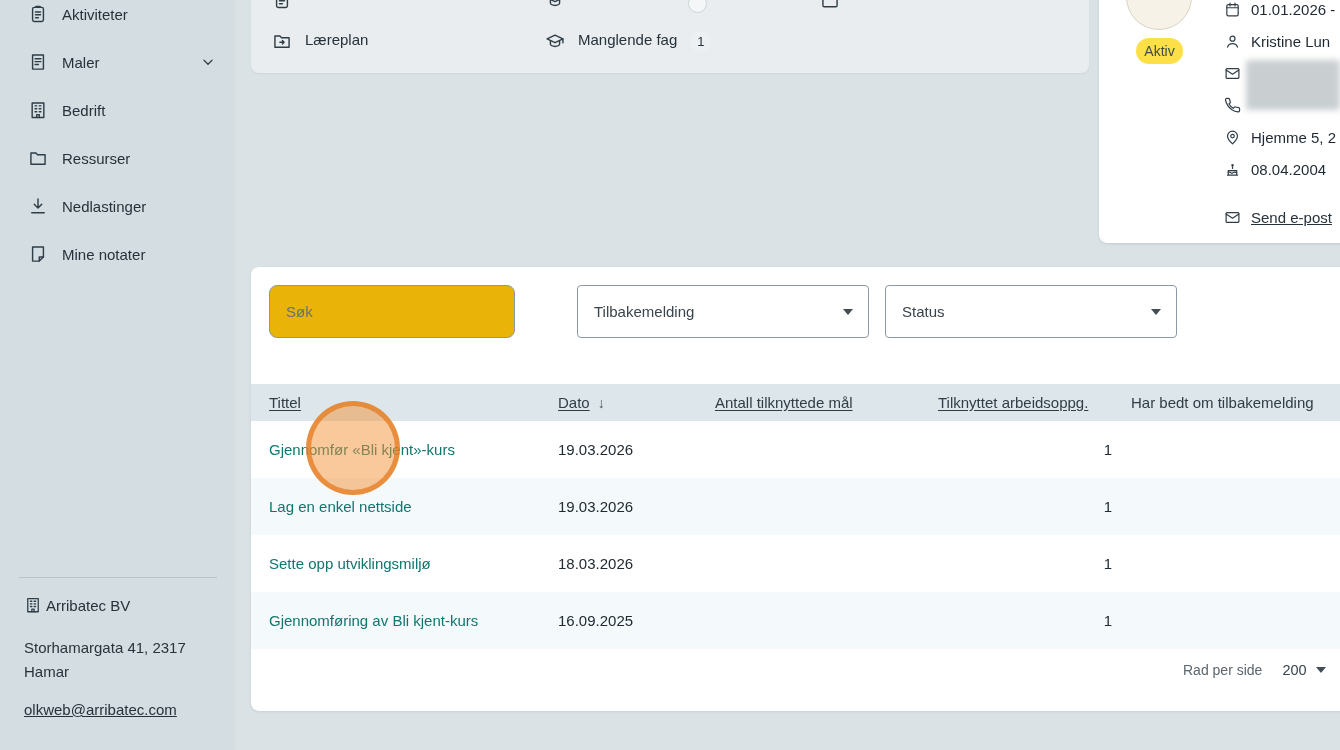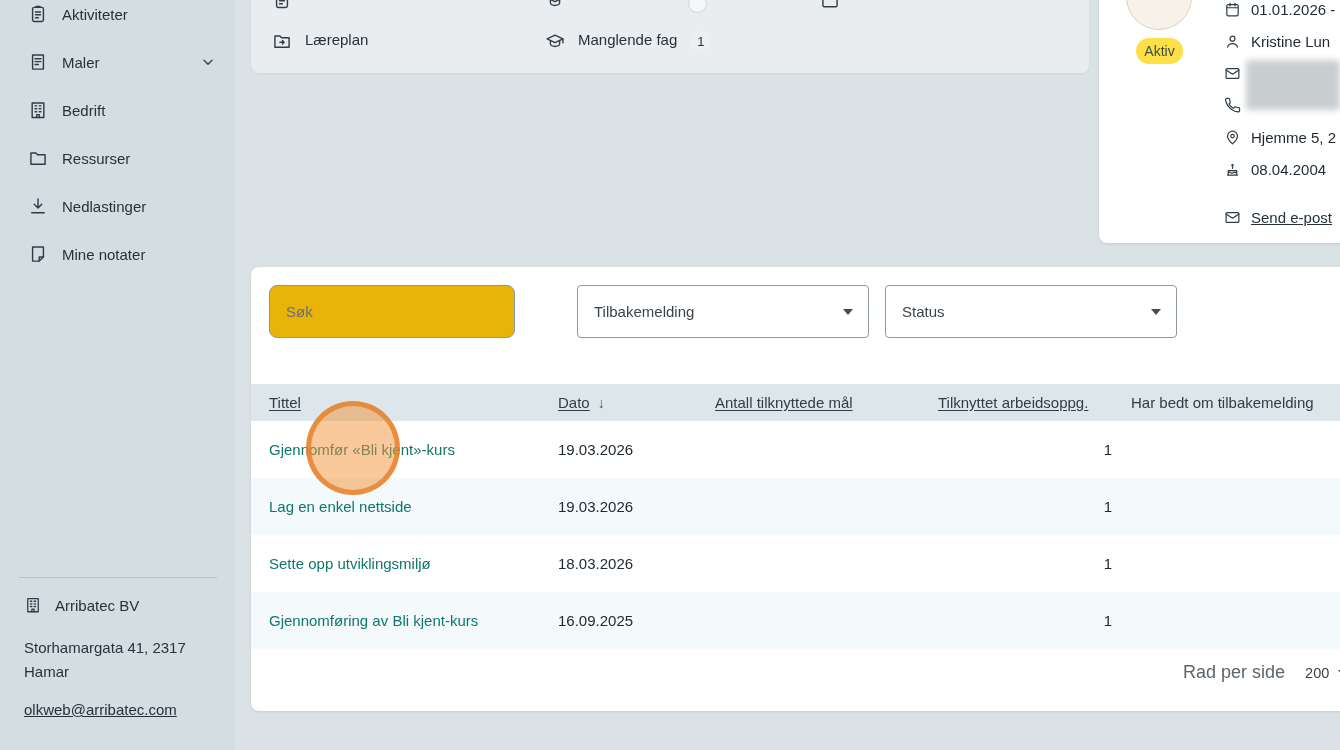--- a/index.html
+++ b/index.html
@@ -16,21 +16,21 @@
   .ic svg { width:100%; height:100%; fill:none; stroke:#2f3d47; stroke-width:1.7; stroke-linecap:round; stroke-linejoin:round; display:block; }
   .ic.small { width:17px; height:17px; }
 
   
   .sidebar { position:absolute; left:0; top:0; width:235px; height:750px; background:#d4dde2; }
   .side-list { position:absolute; top:-10px; left:0; right:0; }
   .side-item { display:flex; align-items:center; gap:14px; height:48px; padding:0 18px 0 28px; cursor:pointer; }
   .side-item .chev { margin-left:auto; width:18px; height:18px; }
   .side-item .chev svg { width:100%; height:100%; fill:none; stroke:#2f3d47; stroke-width:1.8; stroke-linecap:round; stroke-linejoin:round; }
   .side-divider { position:absolute; left:19px; top:577px; width:198px; height:1px; background:#b6c2c9; }
-  .side-company { position:absolute; left:24px; top:596px; display:flex; align-items:flex-end; gap:13px; }
+  .side-company { position:absolute; left:24px; top:596px; display:flex; align-items:flex-end; gap:4px; }
   .side-company .ic { width:18px; height:18px; }
   .side-address { position:absolute; left:24px; top:636px; line-height:24px; color:#2a333b; }
   .side-email { position:absolute; left:24px; top:701px; color:#27313a; text-decoration:underline; cursor:pointer; }
 
   
   .overview-card { position:absolute; left:251px; top:-40px; width:838px; height:113px; background:#e9edef; border-radius:0 0 8px 8px; box-shadow:0 1px 2px rgba(25,39,52,.06); }
   .ov-item { position:absolute; display:flex; gap:13px; cursor:pointer; }
   .ov-badge { width:21px; height:21px; border-radius:50%; background:#edf0f2; display:flex; align-items:center; justify-content:center; font-size:13px; color:#2a333b; }
   .ov-cut-badge { position:absolute; left:437px; top:34px; width:19px; height:19px; border-radius:50%; background:#f4f6f7; border:1px solid #cdd5da; }
 
@@ -57,21 +57,21 @@
   .th.link { text-decoration:underline; text-underline-offset:2px; cursor:pointer; }
   .th .arrow { text-decoration:none; display:inline-block; margin-left:8px; font-size:14px; color:#49535b; }
   .c5 { padding-left:19px; }
   .row { height:57px; background:#ffffff; }
   .row.alt { background:#f4f9fb; }
   .row a.title { color:#0f766e; text-underline-offset:2px; cursor:pointer; }
   .cell-date { color:#212b33; }
   .cell-tasks { text-align:right; color:#212b33; }
 
   .tbl-footer { position:absolute; left:932px; top:395px; display:flex; align-items:center; gap:20px; }
-  .tbl-footer .lbl { font-size:18px; color:#5c666e; }
+  .tbl-footer .lbl { font-size:14px; color:#5c666e; }
   .rpp { display:flex; align-items:center; gap:9px; cursor:pointer; color:#39434b; font-size:14.5px; }
 
   
   .click-ring { position:absolute; left:306px; top:401px; width:94px; height:94px; border-radius:50%; background:rgba(243,146,56,.5); border:5px solid rgba(228,123,31,.75); z-index:50; pointer-events:none; }
 </style>
 </head>
 <body>
 
 <div class="app">
 

